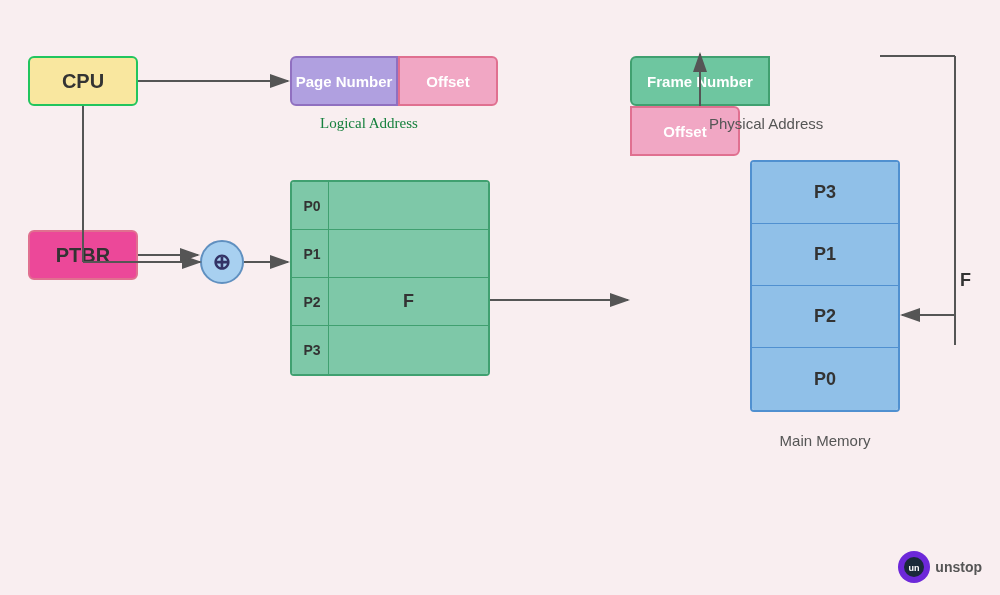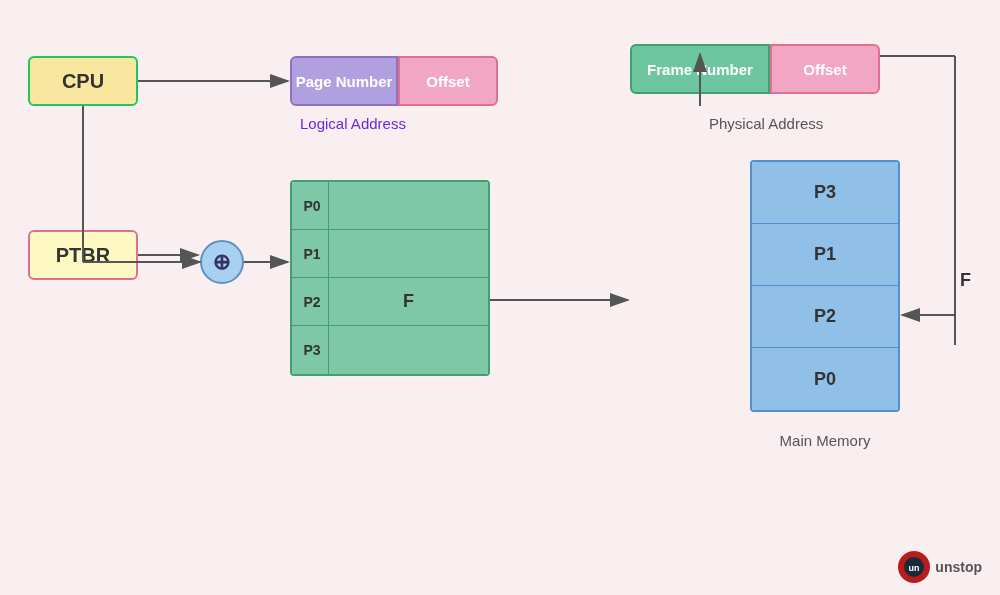--- a/index.html
+++ b/index.html
@@ -33,21 +33,21 @@
       font-weight: 600;
       color: #333;
     }
     
     .ptbr-box {
       position: absolute;
       left: 28px;
       top: 230px;
       width: 110px;
       height: 50px;
-      background: #fef9c3;
+      background: #ec4899;
       border: 2px solid #e07090;
       border-radius: 6px;
       display: flex;
       align-items: center;
       justify-content: center;
       font-size: 20px;
       font-weight: 600;
       color: #333;
     }
     
@@ -80,32 +80,33 @@
       border-bottom-right-radius: 6px;
       display: flex;
       align-items: center;
       justify-content: center;
       font-size: 15px;
       font-weight: 600;
       color: #fff;
     }
     .logical-label {
       position: absolute;
-      left: 300px;
+      left: 320px;
       top: 115px;
       font-size: 15px;
-      color: #6d28d9;
+      color: #15803d;
+      font-family: Liberation Serif, serif;
     }
     
     .physical-address {
       position: absolute;
       left: 630px;
-      top: 44px;
-      display: flex;
-      flex-direction: row;
+      top: 56px;
+      display: flex;
+      flex-direction: column;
     }
     .frame-number-box {
       width: 140px;
       height: 50px;
       background: #6ec6a0;
       border: 2px solid #40a070;
       border-radius: 6px 0 0 6px;
       display: flex;
       align-items: center;
       justify-content: center;
@@ -248,21 +249,21 @@
       display: flex;
       align-items: center;
       gap: 5px;
       font-size: 14px;
       color: #555;
       font-weight: 600;
     }
     .unstop-icon {
       width: 32px;
       height: 32px;
-      background: #b91c1c;
+      background: #6d28d9;
       border-radius: 50%;
       display: flex;
       align-items: center;
       justify-content: center;
       color: #fff;
       font-size: 10px;
       font-weight: 700;
     }
     
     .f-label-right {

